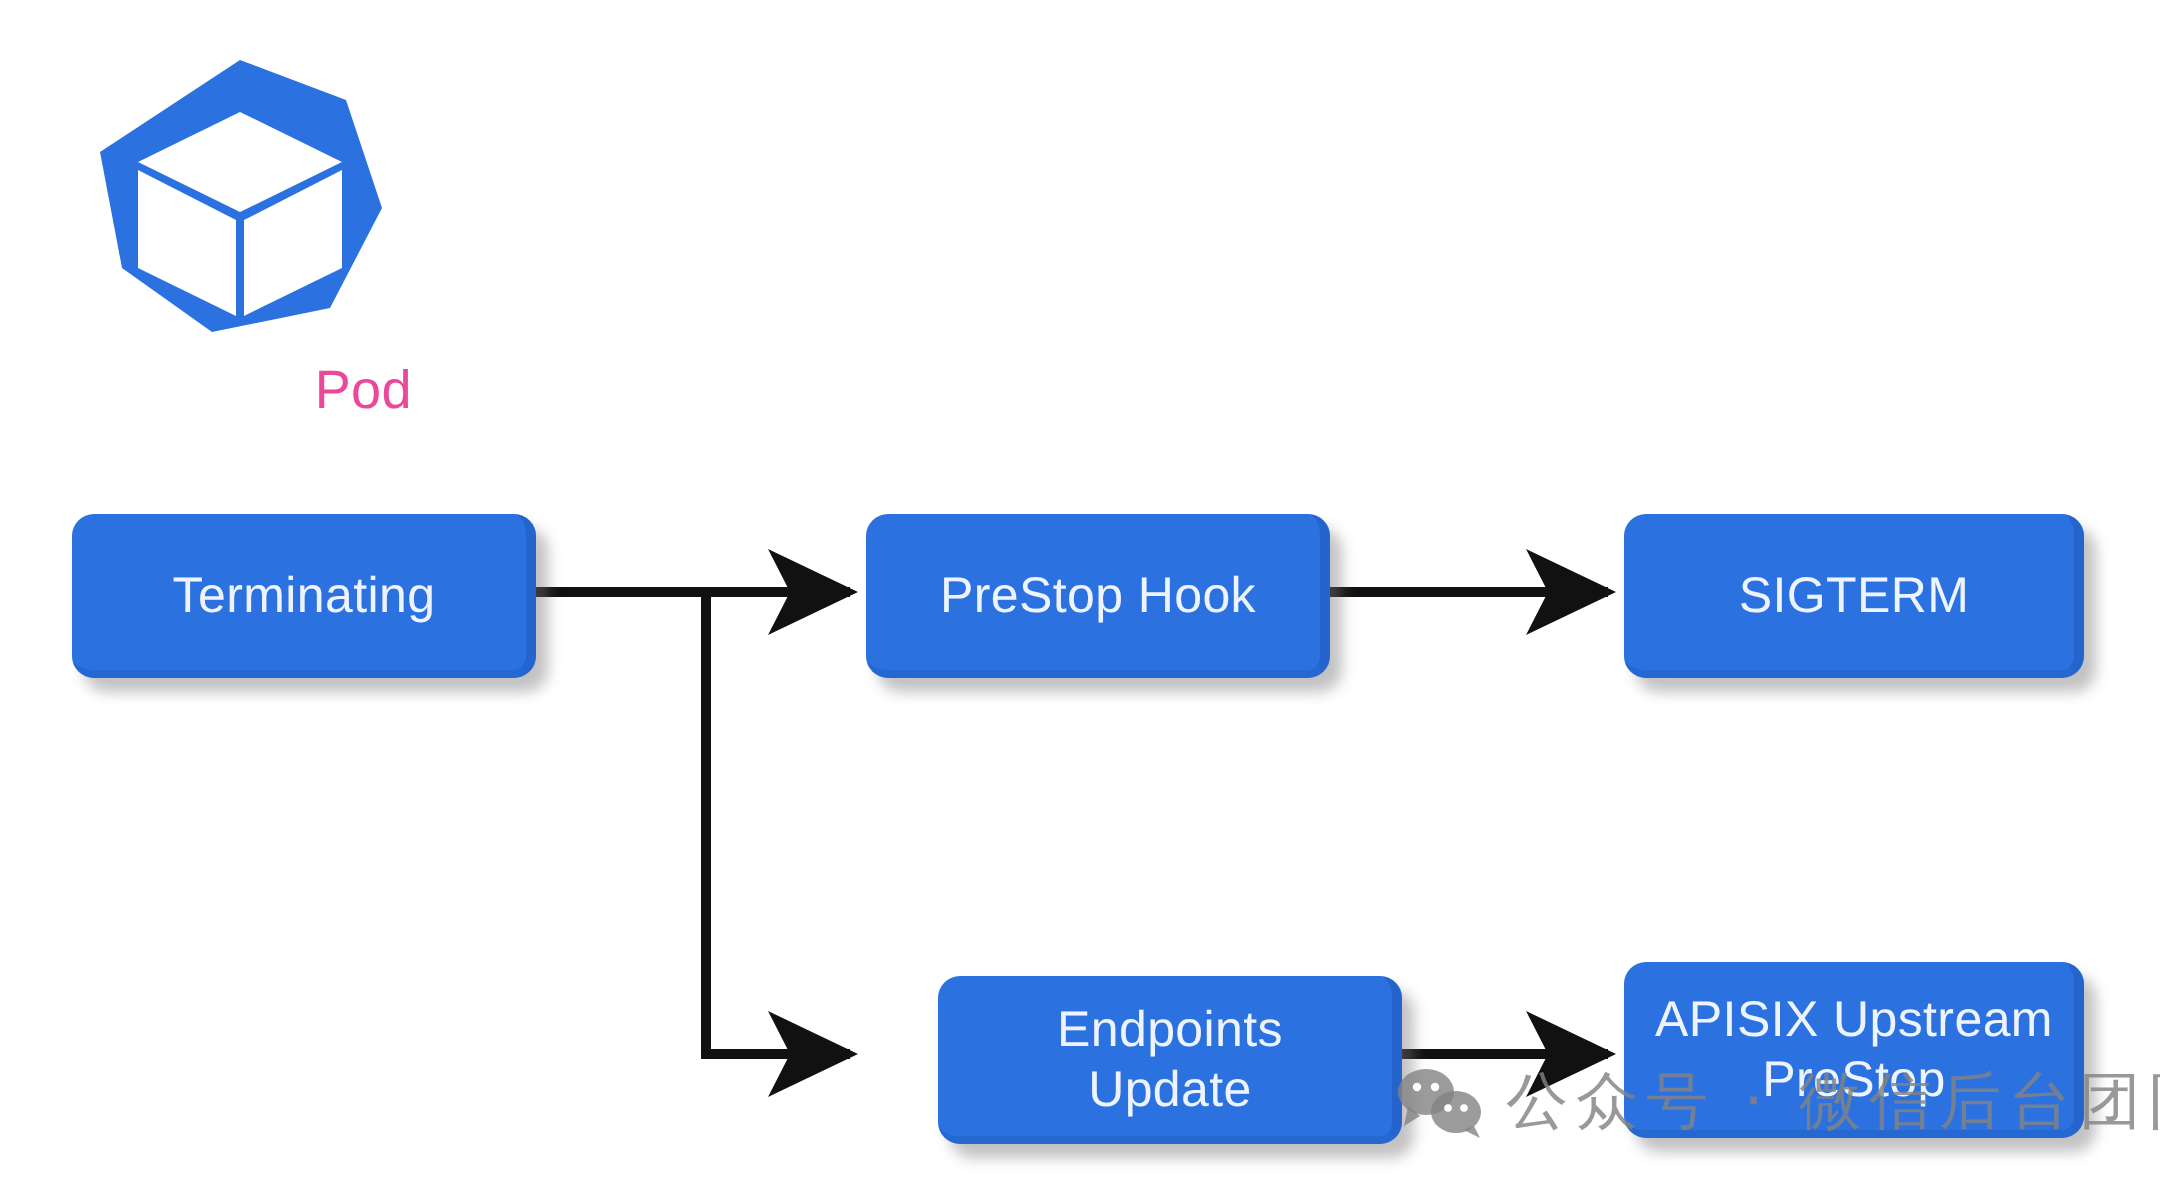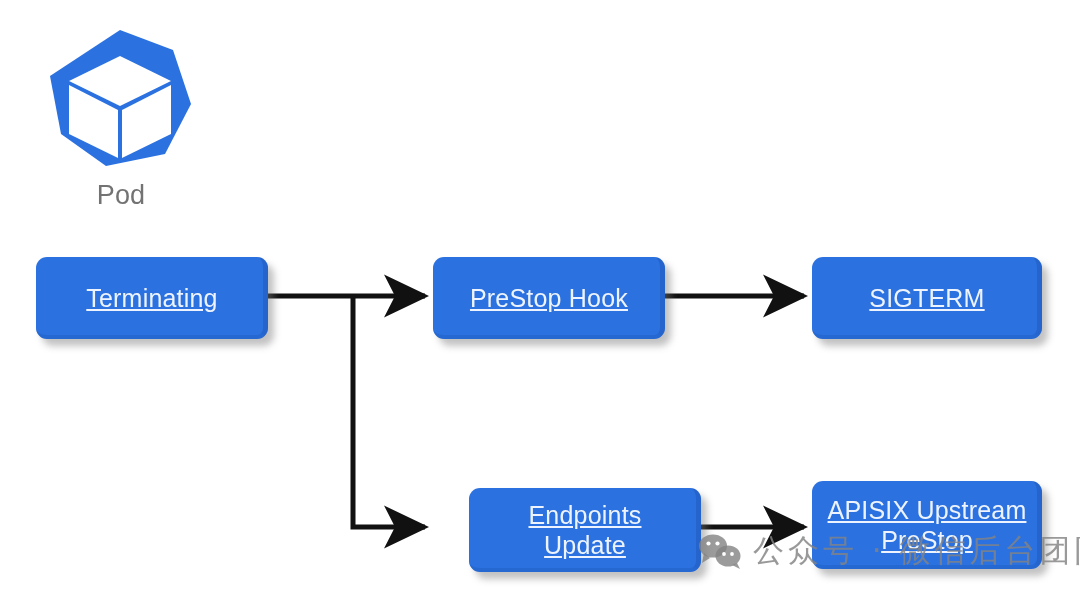--- a/index.html
+++ b/index.html
@@ -31,23 +31,23 @@
     left: 8px;
     top: 0;
     width: 152px;
     height: 152px;
   }
   .pod-label {
     position: absolute;
     left: 0;
     top: 156px;
     width: 170px;
-    text-align: center;
+    text-align: right;
     font-size: 27px;
-    color: #737373;
+    color: #ec4899;
     letter-spacing: 0.2px;
   }
 
   
   .node {
     position: absolute;
     box-sizing: border-box;
     background: #2b72e0;
     border-radius: 11px;
     color: #eef4ff;
@@ -60,21 +60,20 @@
     letter-spacing: 0.2px;
     box-shadow: 6px 7px 7px rgba(120,120,120,0.45);
     z-index: 3;
   }
   .node .node-label {
     display: block;
     width: 100%;
     padding: 0 6px;
     box-sizing: border-box;
     white-space: pre-line;
-    text-decoration: underline;
   }
   
   .node::after {
     content: "";
     position: absolute;
     left: 0; top: 0; right: 0; bottom: 0;
     border-radius: 11px;
     border-right: 5px solid rgba(20,70,160,0.30);
     border-bottom: 4px solid rgba(20,70,160,0.22);
     pointer-events: none;

